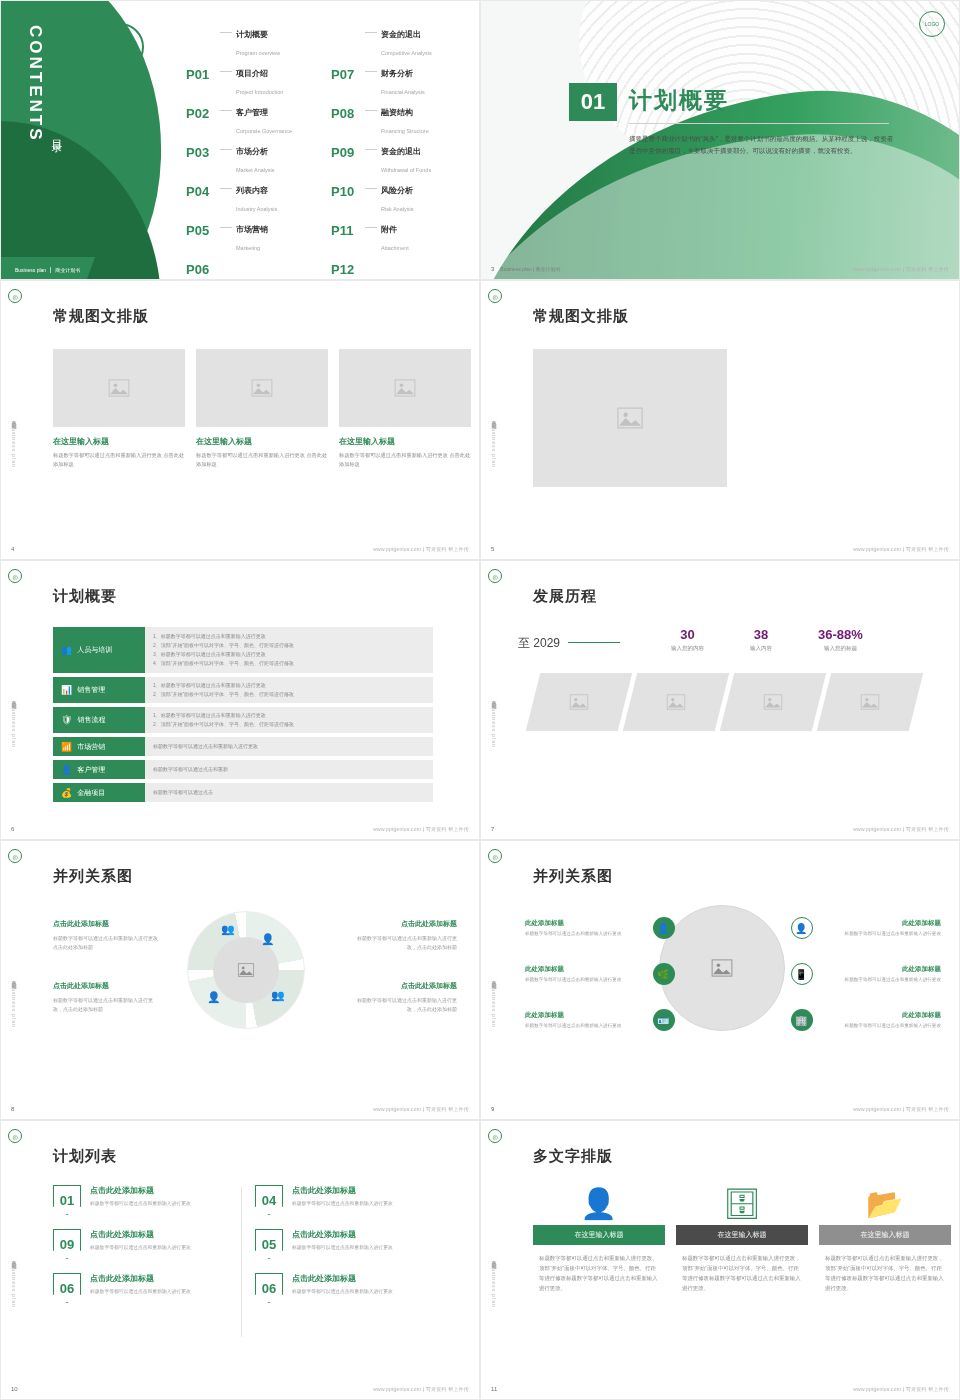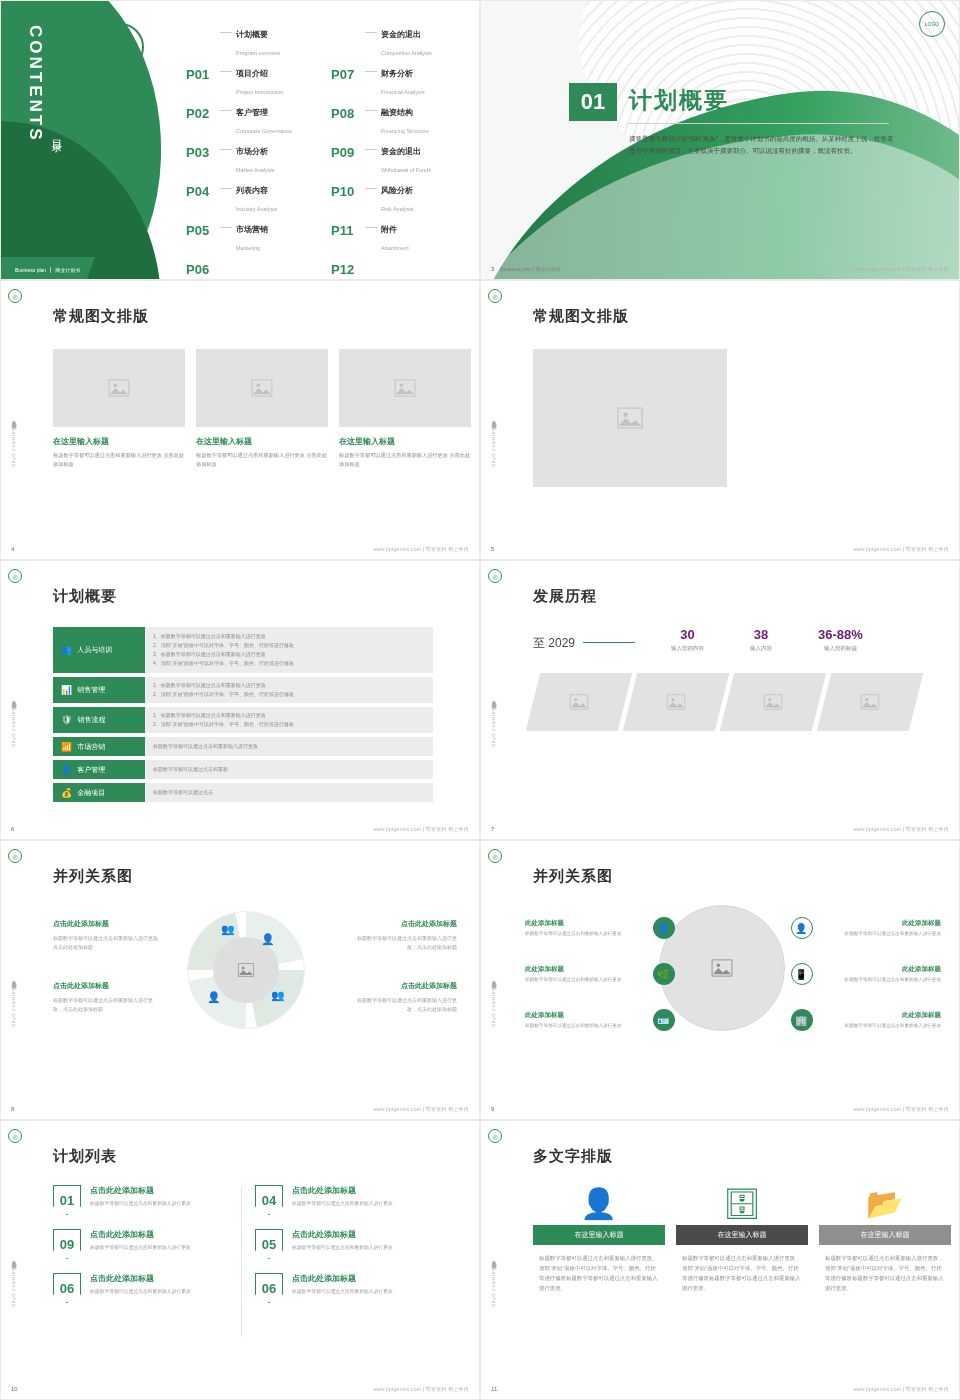--- a/index.html
+++ b/index.html
@@ -187,21 +187,21 @@
   }
   .s6 .row.big .tag { min-height: 46px; }
   .s6 .row .tag .ic { font-size: 9px; }
   .s6 .row .txt {
     flex: 1; background: #ececec; padding: 3px 8px;
     font-size: 5px; color: #8a8a8a; line-height: 9px;
     display: flex; flex-direction: column; justify-content: center;
   }
 
   
-  .s7 .yr { position: absolute; left: 52px; top: 74px; font-size: 12px; color: #444; }
+  .s7 .yr { position: absolute; left: 37px; top: 74px; font-size: 12px; color: #444; }
   .s7 .yr .line { display:inline-block; width: 52px; height:1px; background:#2e8b57; vertical-align: 4px; margin-left: 8px;}
   .s7 .stats { position: absolute; left: 190px; top: 66px; display: flex; gap: 46px; }
   .s7 .stat { text-align: center; }
   .s7 .stat .v { font-size: 13px; font-weight: bold; color: #701a75; }
   .s7 .stat .l { font-size: 5.5px; color: #8a8a8a; margin-top: 3px; }
   .s7 .slants { position: absolute; left: 52px; top: 112px; display: flex; gap: 5px; }
   .s7 .sl { width: 92px; height: 58px; background: #e2e2e2; transform: skewX(-14deg);
             display:flex;align-items:center;justify-content:center; }
   .s7 .sl svg { transform: skewX(14deg); opacity:.45; }
 

